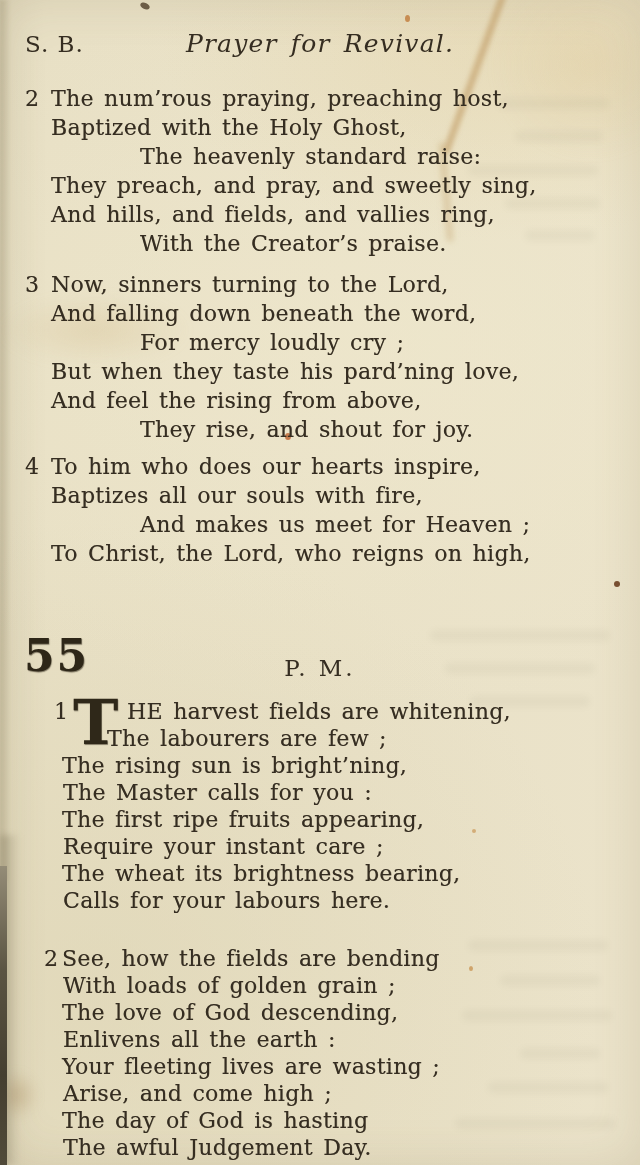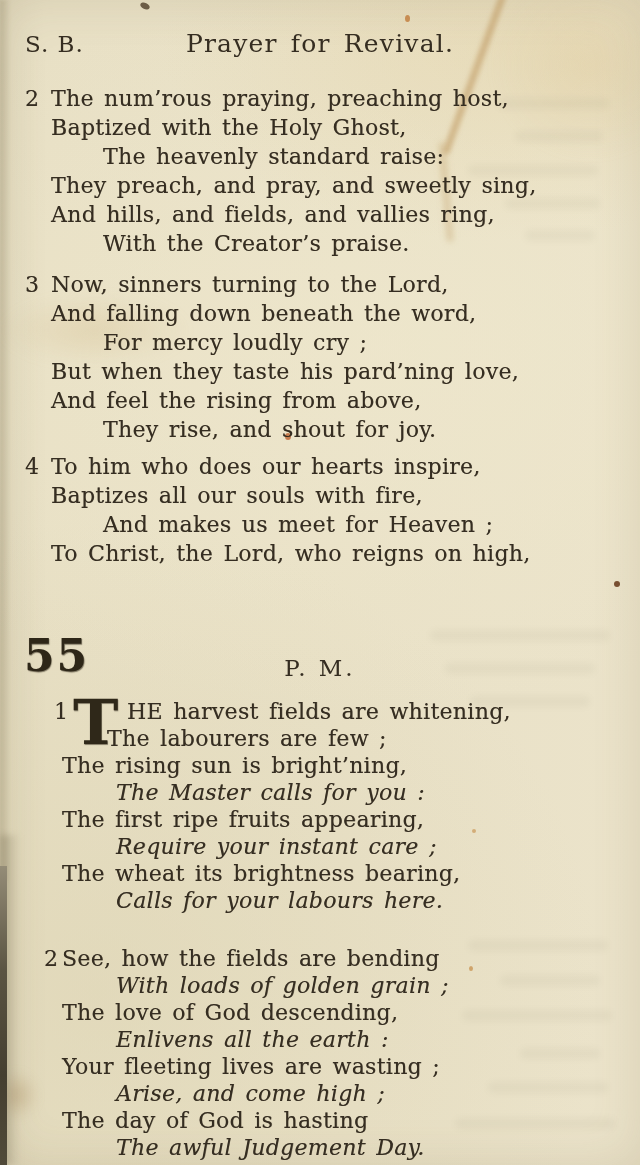--- a/index.html
+++ b/index.html
@@ -36,37 +36,37 @@
   .edge-dark { left:0; top:866px; width:7px; height:299px;
     background:linear-gradient(180deg,#948c77 0%, #5a5442 35%, #453f30 70%, #504a39 100%);
     filter:blur(.6px); }
   .speck { position:absolute; border-radius:50%; }
   .ghost { position:absolute; background:#6f6e55; opacity:.06; filter:blur(3px); border-radius:5px; }
 
   
   header { position:absolute; left:0; right:0; top:29px; height:32px; }
   .section-label { position:absolute; left:25px; top:2px; font-size:23px; letter-spacing:1px;text-align:right; }
   .running-title { position:absolute; left:0; right:0; top:0; text-align:center;
-    font-size:25px; letter-spacing:1.2px; word-spacing:4px; }
+    font-style:italic; font-size:25px; letter-spacing:1.2px; word-spacing:4px; }
 
   
   .hymn { position:absolute; left:0; width:640px; }
   .hymn-a { top:84px; }
   .hymn-b { top:698px; }
   .verse { position:relative; }
   .hymn-a .verse:nth-child(1) { margin-bottom:12px; }
   .hymn-a .verse:nth-child(2) { margin-bottom:8px; }
   .hymn-b .verse:nth-child(1) { margin-bottom:31px; }
   .line { position:relative; white-space:nowrap; font-size:22px;
     letter-spacing:.3px; word-spacing:3px;
     text-shadow:.3px .3px .5px rgba(44,36,24,.45); }
   .hymn-a .line { height:29px; line-height:29px; padding-left:51px; }
-  .hymn-a .line.i1 { padding-left:103px; }
+  .hymn-a .line.i1 { padding-left:103px;margin-left:37px; }
   .hymn-b .line { height:27px; line-height:27px; padding-left:62px; }
-  .hymn-b .line.i1 { padding-left:116px;font-style:italic; }
+  .hymn-b .line.i1 { padding-left:63px; }
   .verse-number { position:absolute; left:25px; top:0; }
   .hymn-b .verse-number { left:44px; }
   .hymn-b .verse:first-child .verse-number { left:54px; }
   .attr { position:absolute; right:48px; top:0; letter-spacing:3px; font-size:21px; }
 
   
   .dropcap { position:absolute; left:73px; top:2px; font-size:61px; line-height:46px;
     font-weight:bold; color:#2f2819; text-shadow:.5px .5px .8px rgba(40,32,18,.5); }
   .line.dc1 { padding-left:127px; }
   .line.dc2 { padding-left:107px; }

